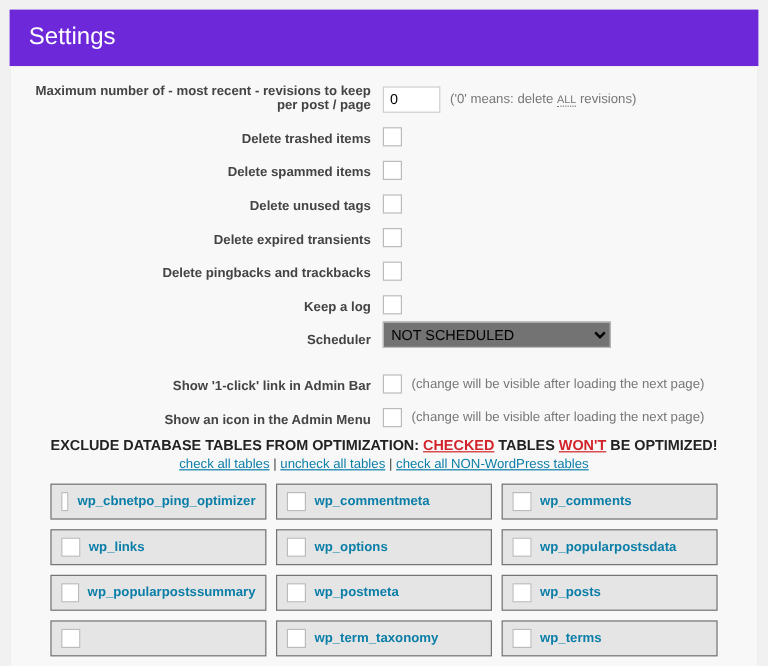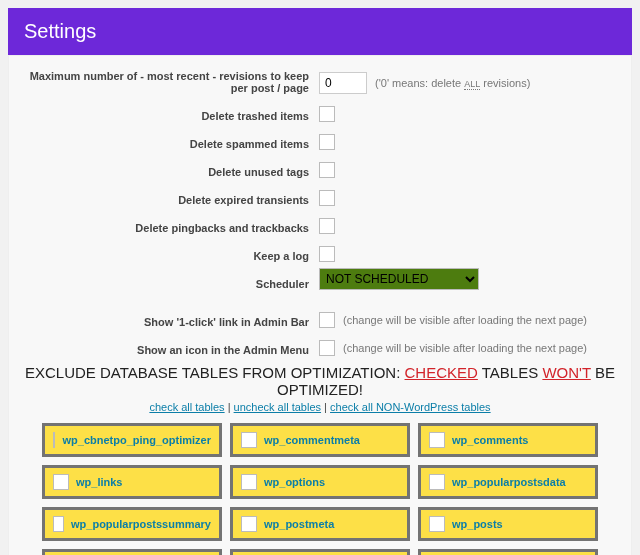--- a/index.html
+++ b/index.html
@@ -57,50 +57,50 @@
     border: 1px solid #ccc;
     font-size: 12px;
   }
   .note {
     color: #777;
     font-size: 11px;
   }
   select.sched {
     font-size: 12px;
     padding: 2px 2px;
-    width: 160px;
+    width: 190px;
     border: 1px solid #bbb;
-    background: #4d7c0f;
+    background: #737373;
   }
   .sep { height: 10px; }
   .exclude-head {
     text-align: center;
-    font-weight: 400;
-    font-size: 15px;
+    font-weight: 700;
+    font-size: 12px;
     margin-top: 8px;
     color: #222;
   }
   .exclude-head .red { color: #d2232a; text-decoration: underline; }
   .exclude-links {
     text-align: center;
     font-size: 11px;
     margin-top: 3px;
     margin-bottom: 10px;
   }
   .exclude-links a { color: #0b7ea8; text-decoration: underline; cursor: pointer; }
   .tables {
     display: flex;
     flex-wrap: wrap;
     gap: 8px;
     justify-content: center;
     padding: 0 4px;
   }
   .tbox {
-    border: 3px solid #737373;
-    background: #fde047;
+    border: 1px solid #737373;
+    background: #e5e5e5;
     padding: 6px 8px;
     width: 180px;
     display: flex;
     align-items: center;
     gap: 7px;
     font-size: 11px;
     font-weight: 700;
     color: #0b7ea8;
   }
   .tbox.short { width: 138px; }

